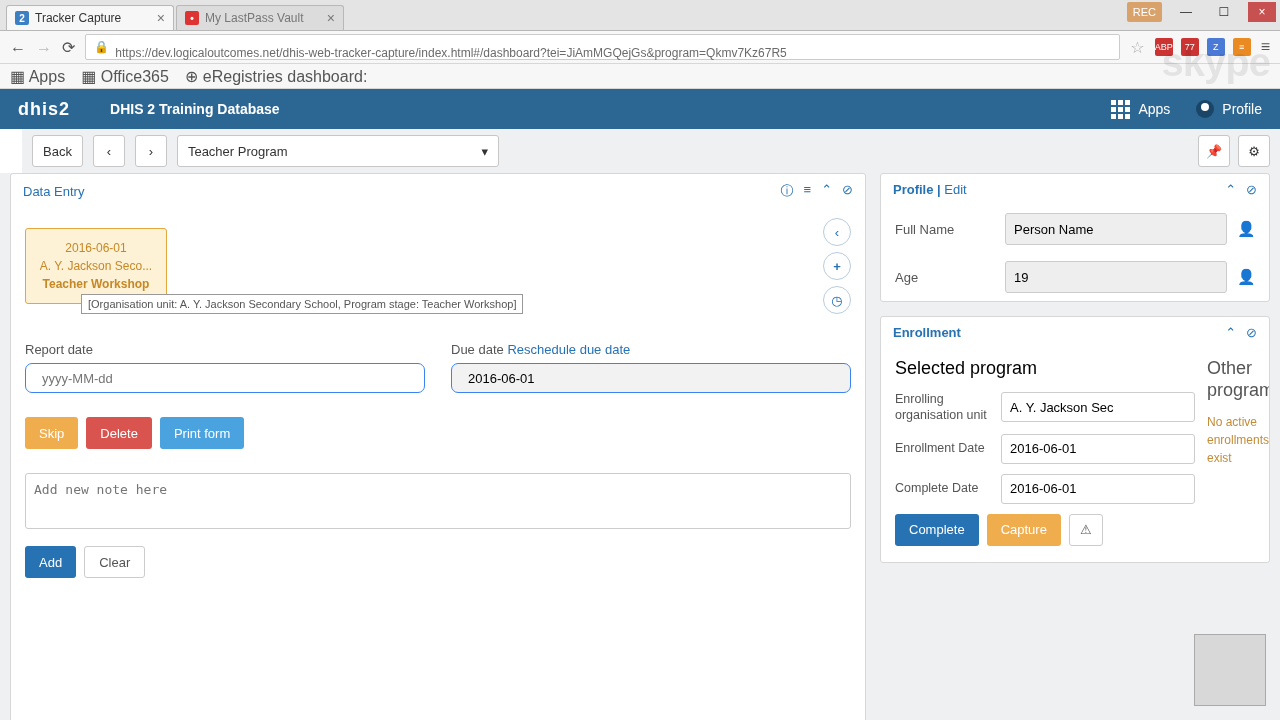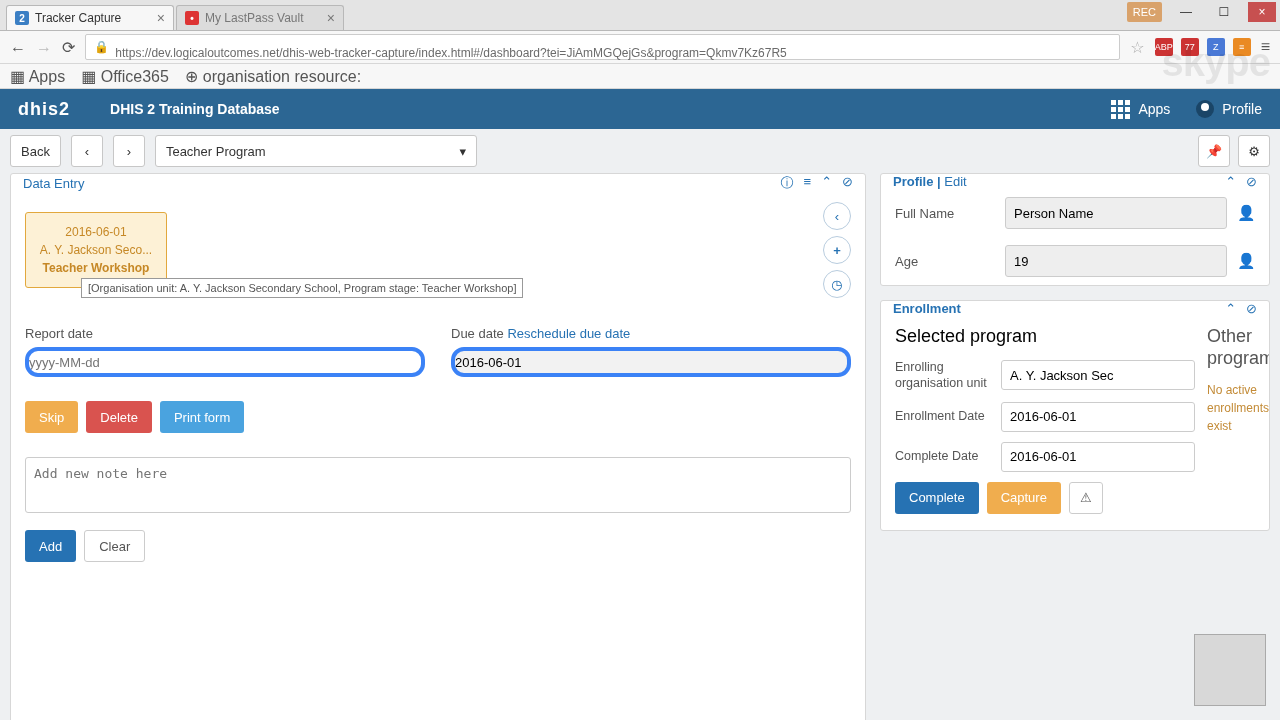--- a/index.html
+++ b/index.html
@@ -26,44 +26,44 @@
   .dh-header{height:40px;background:#2c6693;color:#fff;display:flex;align-items:center;padding:0 18px;}
   .dh-logo{font-weight:bold;font-size:18px;letter-spacing:1px;}
   .dh-title{margin-left:40px;font-weight:bold;font-size:14px;}
   .dh-right{margin-left:auto;display:flex;align-items:center;gap:26px;font-size:14px;}
   .dh-right .grid{display:grid;grid-template-columns:repeat(3,5px);grid-template-rows:repeat(3,5px);gap:2px;}
   .dh-right .grid i{background:#fff;}
   .dh-right .avatar{width:18px;height:18px;border-radius:50%;background:#1a4567;position:relative;}
   .dh-right .avatar::after{content:"";position:absolute;width:8px;height:8px;border-radius:50%;background:#fff;left:5px;top:3px;}
   .dh-right span{cursor:pointer;}
   
-  .toolbar{height:44px;background:#eef0f2;display:flex;align-items:center;padding:0 10px;gap:10px;}
+  .toolbar{height:44px;background:#eef0f2;display:flex;align-items:center;padding:0 10px;gap:10px;margin-left:22px;}
   .btn{background:#fff;border:1px solid #c7c7c7;border-radius:3px;height:30px;display:flex;align-items:center;padding:0 10px;cursor:pointer;font-size:13px;}
   .btn.sq{width:30px;justify-content:center;padding:0;}
   .select{width:300px;justify-content:space-between;}
   .toolbar-right{margin-left:auto;display:flex;gap:8px;}
   
   .content{display:flex;gap:14px;padding:0 10px 10px;background:#eef0f2;height:calc(720px - 30px - 32px - 24px - 40px - 44px);}
   .panel{background:#fff;border:1px solid #d7d7d7;border-radius:3px;overflow:hidden;}
-  .panel-hd{display:flex;align-items:center;justify-content:space-between;padding:0 12px;font-size:13px;gap:48px;}
+  .panel-hd{display:flex;align-items:center;justify-content:space-between;padding:8px 12px;font-size:13px;gap:48px;}
   .panel-hd .blue{color:#2672b3;font-weight:normal;}
   .panel-icons{display:flex;gap:10px;color:#2672b3;font-size:13px;}
   .panel-icons i{cursor:pointer;font-style:normal;}
   
   .left{flex:1;display:flex;flex-direction:column;}
   .left .panel{flex:1;}
   .card{border:1px solid #e2a83d;background:#fdf1d6;padding:10px;width:120px;border-radius:3px;color:#c68826;font-size:12px;text-align:center;line-height:1.5;position:relative;}
   .stage-row{display:flex;align-items:center;padding:10px 14px 4px;}
   .stage-ctrls{margin-left:auto;display:flex;flex-direction:column;gap:6px;}
   .rnd{width:26px;height:26px;border:1px solid #b8ccde;border-radius:50%;display:flex;align-items:center;justify-content:center;color:#2672b3;font-size:13px;cursor:pointer;background:#fff;}
   .tooltip{position:absolute;top:86px;left:70px;background:#fff;border:1px solid #999;font-size:11px;padding:3px 6px;white-space:nowrap;color:#555;}
   .form-row{display:flex;gap:26px;padding:24px 14px 0;}
   .fld{flex:1;}
   .fld label{display:block;margin-bottom:6px;font-size:13px;color:#555;}
-  .fld input{width:100%;height:30px;border:4px solid #3b82f6;border-radius:13px;padding:0 0;font-size:13px;box-sizing:border-box;background:#fff;}
+  .fld input{width:100%;height:30px;border:1px solid #3b82f6;border-radius:7px;padding:0 16px;font-size:13px;box-sizing:border-box;background:#fff;}
   .fld input[readonly]{background:#f2f2f2;}
   .link{color:#2672b3;cursor:pointer;}
   .btn-row{display:flex;gap:8px;padding:24px 14px 0;}
   .b{border:none;border-radius:3px;color:#fff;height:32px;padding:0 14px;font-size:13px;cursor:pointer;}
   .b.skip{background:#f0ad4e;}
   .b.del{background:#d9534f;}
   .b.print{background:#4aa3df;}
   .note{margin:24px 14px 0;}
   .note textarea{width:100%;height:56px;border:1px solid #ccc;border-radius:3px;padding:8px;font-size:13px;box-sizing:border-box;resize:none;}
   .note-btns{display:flex;gap:8px;margin-top:14px;}
@@ -130,21 +130,21 @@
       <div class="ext-icn">77</div>
       <div class="ext-icn blue">Z</div>
       <div class="ext-icn orange">≡</div>
     </div>
     <span class="nav-icn">≡</span>
   </div>
 
   <div class="bm-row">
     <span>▦ <span>Apps</span></span>
     <span>▦ <span>Office365</span></span>
-    <span>⊕ <span>organisation resource:</span></span>
+    <span>⊕ <span>eRegistries dashboard:</span></span>
   </div>
 
   <div class="dh-header">
     <span class="dh-logo">dhis2</span>
     <span class="dh-title">DHIS 2 Training Database</span>
     <div class="dh-right">
       <span style="display:flex;align-items:center;gap:8px;">
         <span class="grid">
             <i></i>
             <i></i>

